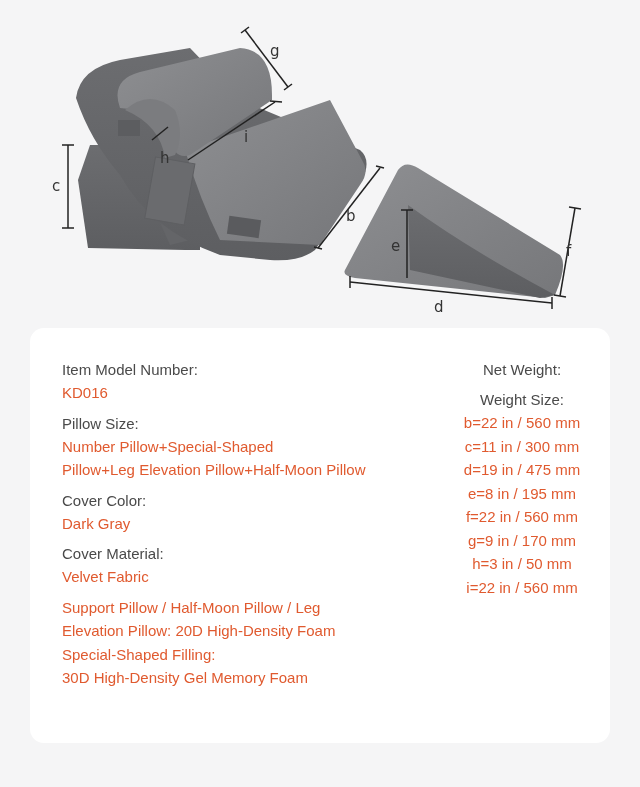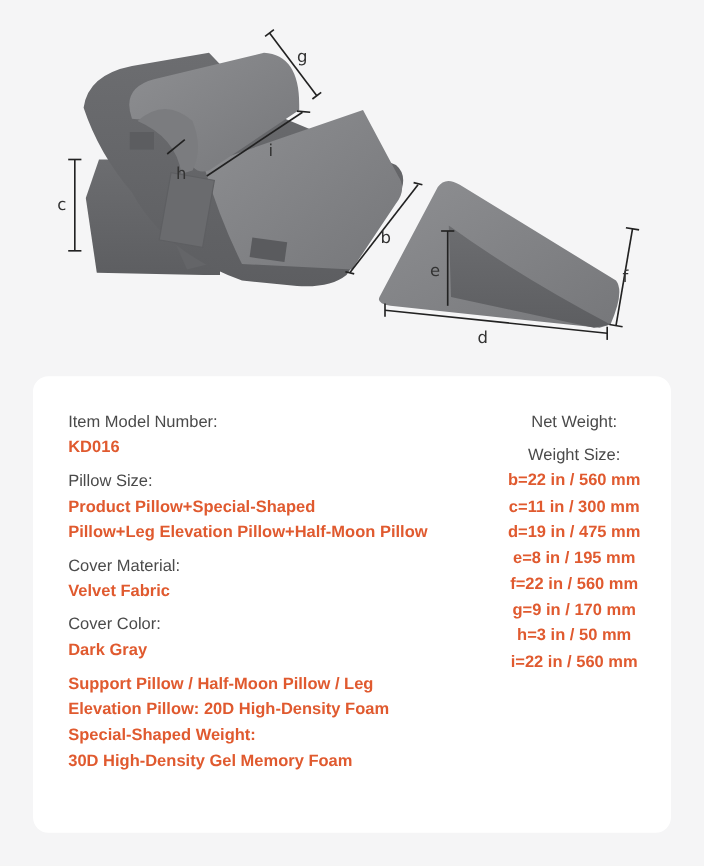--- a/index.html
+++ b/index.html
@@ -4,32 +4,32 @@
 <style>
   html, body { margin:0; padding:0; }
   body {
     width:640px; height:787px; background:#f5f5f6; position:relative; overflow:hidden;
     font-family:"Liberation Sans", "DejaVu Sans", sans-serif;
   }
   .illustration { position:absolute; left:0; top:0; width:640px; height:330px; }
   .illustration svg { width:640px; height:330px; display:block; }
   .dim-label { font-family:"DejaVu Sans", sans-serif; font-size:15px; fill:#333; }
   .card {
-    position:absolute; left:30px; top:342px; width:580px; height:415px;
+    position:absolute; left:30px; top:328px; width:580px; height:415px;
     background:#ffffff; border-radius:14px;
   }
   .col { position:absolute; top:30px; }
   .col-left { left:32px; width:370px; }
   .col-right { left:412px; width:160px;text-align:center; }
   .spec { margin-bottom:7px; }
   .spec-label {
     font-size:15px; color:#4a4a4a; line-height:23px; font-weight:normal;
   }
   .spec-value {
-    font-size:15px; color:#e05a2f; font-weight:bold; line-height:23.5px;
+    font-size:15px; color:#e05a2f; font-weight:normal; line-height:23.5px;
   }
   .spec-value div { white-space:nowrap; }
 </style>
 </head>
 <body>
 
 <div class="illustration">
   <svg viewBox="0 0 640 330">
     <defs>
       <linearGradient id="gTop" x1="0" y1="0" x2="1" y2="1">
@@ -102,41 +102,41 @@
   <div class="col col-left">
     <div class="spec">
       <div class="spec-label">Item Model Number:</div>
       <div class="spec-value">
         <div>KD016</div>
       </div>
     </div>
     <div class="spec">
       <div class="spec-label">Pillow Size:</div>
       <div class="spec-value">
-        <div>Product Pillow+Special-Shaped</div>
+        <div>Number Pillow+Special-Shaped</div>
         <div>Pillow+Leg Elevation Pillow+Half-Moon Pillow</div>
+      </div>
+    </div>
+    <div class="spec">
+      <div class="spec-label">Cover Color:</div>
+      <div class="spec-value">
+        <div>Dark Gray</div>
       </div>
     </div>
     <div class="spec">
       <div class="spec-label">Cover Material:</div>
       <div class="spec-value">
         <div>Velvet Fabric</div>
       </div>
     </div>
     <div class="spec">
-      <div class="spec-label">Cover Color:</div>
-      <div class="spec-value">
-        <div>Dark Gray</div>
-      </div>
-    </div>
-    <div class="spec">
       <div class="spec-value">
         <div>Support Pillow / Half-Moon Pillow / Leg</div>
         <div>Elevation Pillow: 20D High-Density Foam</div>
-        <div>Special-Shaped Weight:</div>
+        <div>Special-Shaped Filling:</div>
         <div>30D High-Density Gel Memory Foam</div>
       </div>
     </div>
   </div>
 
   <div class="col col-right">
     <div class="spec">
       <div class="spec-label">Net Weight:</div>
     </div>
     <div class="spec">

